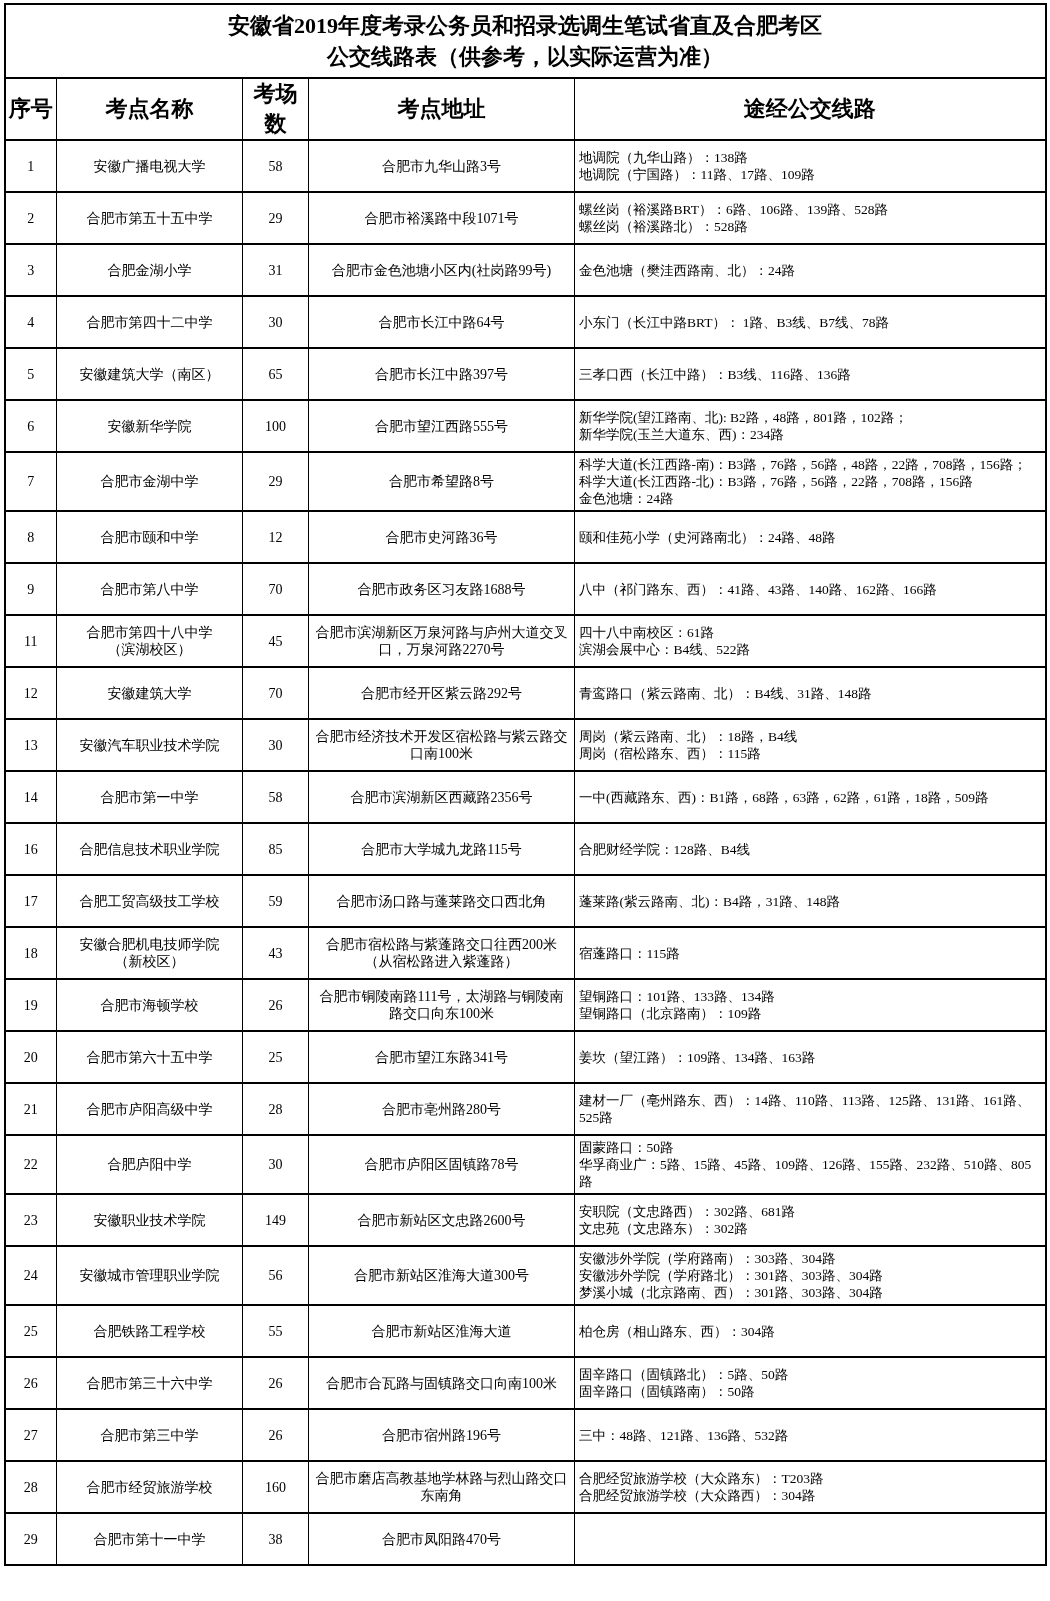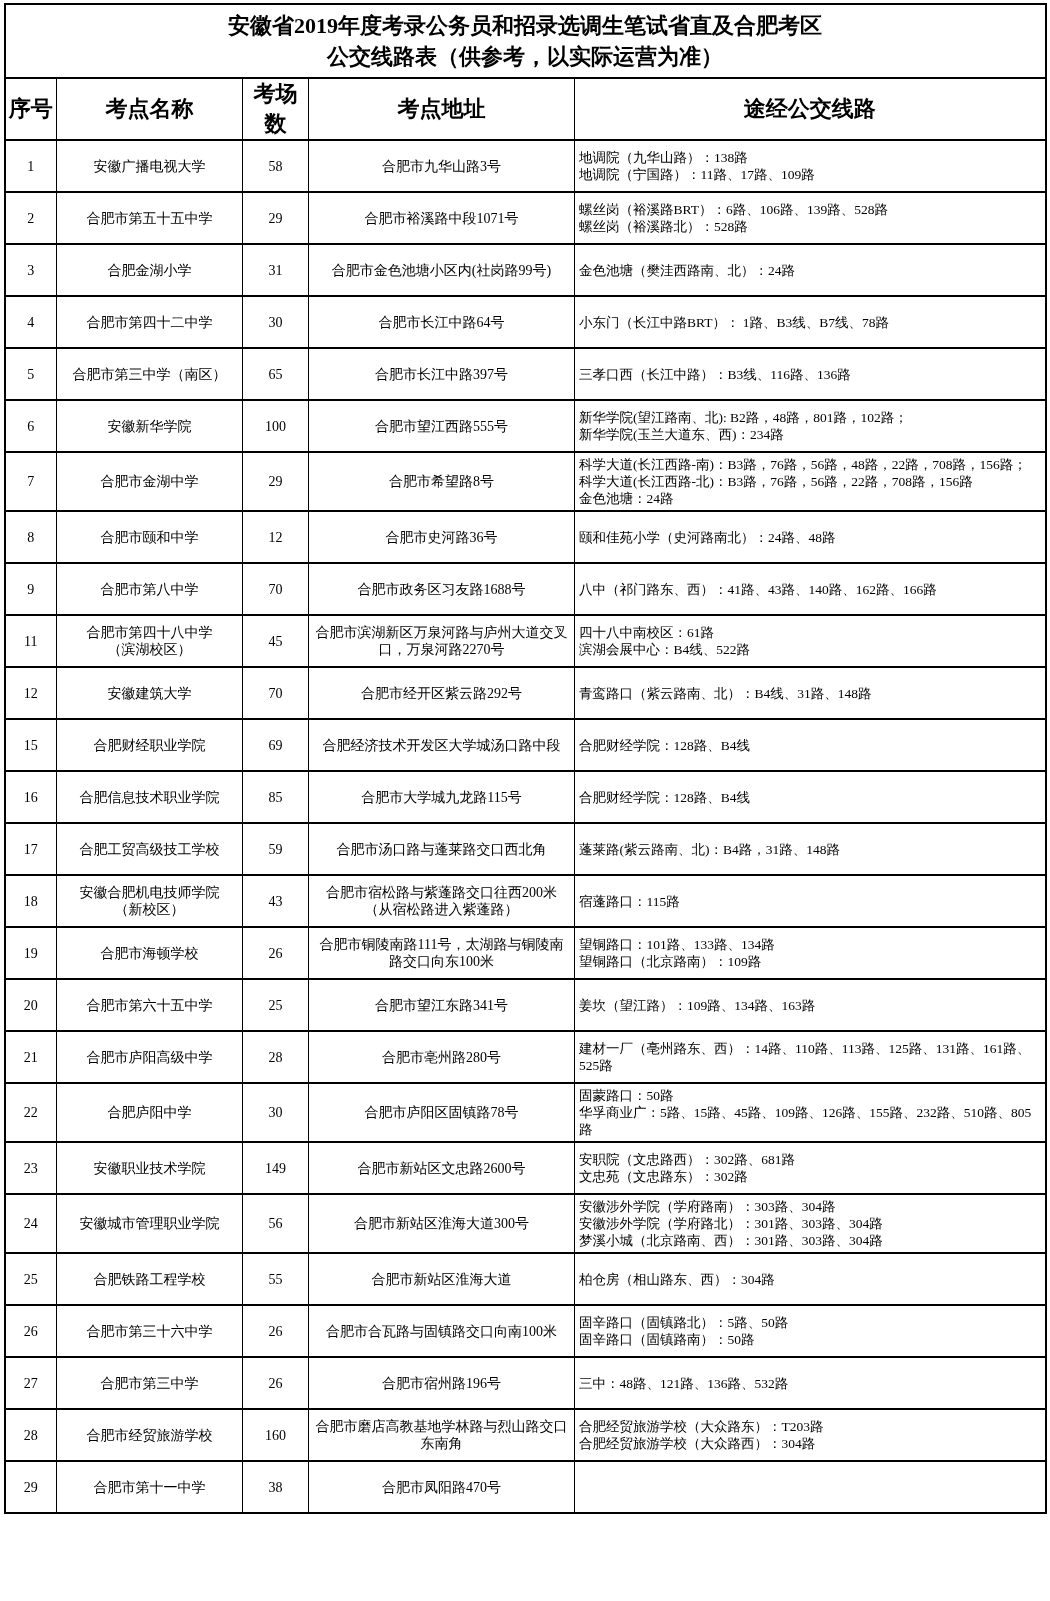--- a/index.html
+++ b/index.html
@@ -128,21 +128,21 @@
     <td class="serial-cell">4</td>
     <td class="name-cell">合肥市第四十二中学</td>
     <td class="rooms-cell">30</td>
     <td class="address-cell">合肥市长江中路64号</td>
     <td class="routes-cell">
           <div class="route-line">小东门（长江中路BRT）： 1路、B3线、B7线、78路</div>
         </td>
   </tr>
       <tr>
     <td class="serial-cell">5</td>
-    <td class="name-cell">合肥市第三中学（南区）</td>
+    <td class="name-cell">安徽建筑大学（南区）</td>
     <td class="rooms-cell">65</td>
     <td class="address-cell">合肥市长江中路397号</td>
     <td class="routes-cell">
           <div class="route-line">三孝口西（长江中路）：B3线、116路、136路</div>
         </td>
   </tr>
       <tr>
     <td class="serial-cell">6</td>
     <td class="name-cell">安徽新华学院</td>
     <td class="rooms-cell">100</td>
@@ -195,26 +195,36 @@
       <tr>
     <td class="serial-cell">12</td>
     <td class="name-cell">安徽建筑大学</td>
     <td class="rooms-cell">70</td>
     <td class="address-cell">合肥市经开区紫云路292号</td>
     <td class="routes-cell">
           <div class="route-line">青鸾路口（紫云路南、北）：B4线、31路、148路</div>
         </td>
   </tr>
       <tr>
-    <td class="serial-cell">15</td>
-    <td class="name-cell">合肥财经职业学院</td>
-    <td class="rooms-cell">69</td>
-    <td class="address-cell">合肥经济技术开发区大学城汤口路中段</td>
-    <td class="routes-cell">
-          <div class="route-line">合肥财经学院：128路、B4线</div>
+    <td class="serial-cell">13</td>
+    <td class="name-cell">安徽汽车职业技术学院</td>
+    <td class="rooms-cell">30</td>
+    <td class="address-cell">合肥市经济技术开发区宿松路与紫云路交口南100米</td>
+    <td class="routes-cell">
+          <div class="route-line">周岗（紫云路南、北）：18路，B4线</div>
+          <div class="route-line">周岗（宿松路东、西）：115路</div>
+        </td>
+  </tr>
+      <tr>
+    <td class="serial-cell">14</td>
+    <td class="name-cell">合肥市第一中学</td>
+    <td class="rooms-cell">58</td>
+    <td class="address-cell">合肥市滨湖新区西藏路2356号</td>
+    <td class="routes-cell">
+          <div class="route-line">一中(西藏路东、西)：B1路，68路，63路，62路，61路，18路，509路</div>
         </td>
   </tr>
       <tr>
     <td class="serial-cell">16</td>
     <td class="name-cell">合肥信息技术职业学院</td>
     <td class="rooms-cell">85</td>
     <td class="address-cell">合肥市大学城九龙路115号</td>
     <td class="routes-cell">
           <div class="route-line">合肥财经学院：128路、B4线</div>
         </td>

